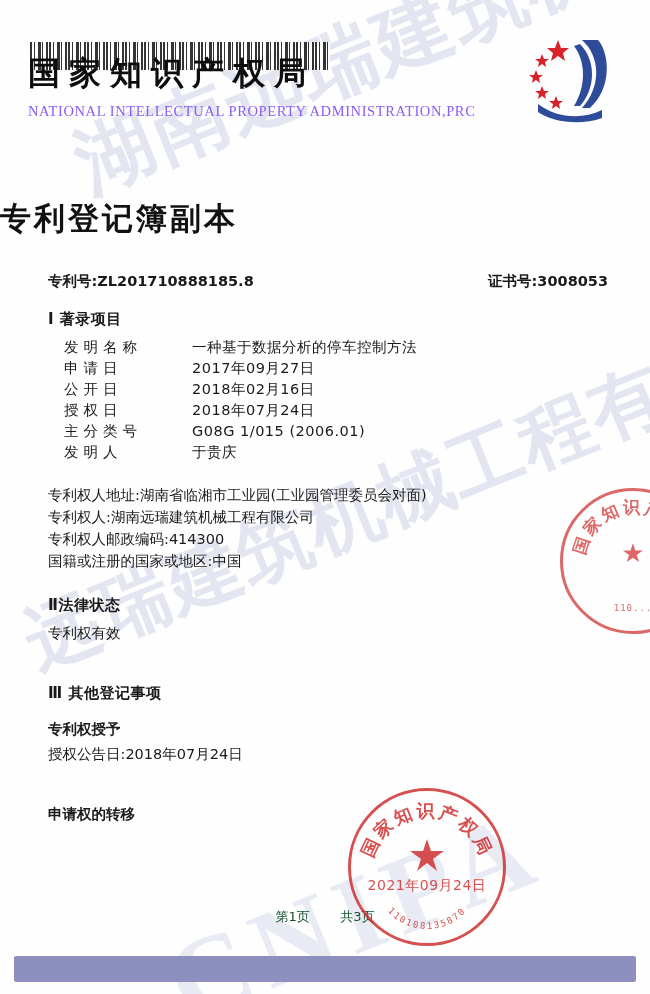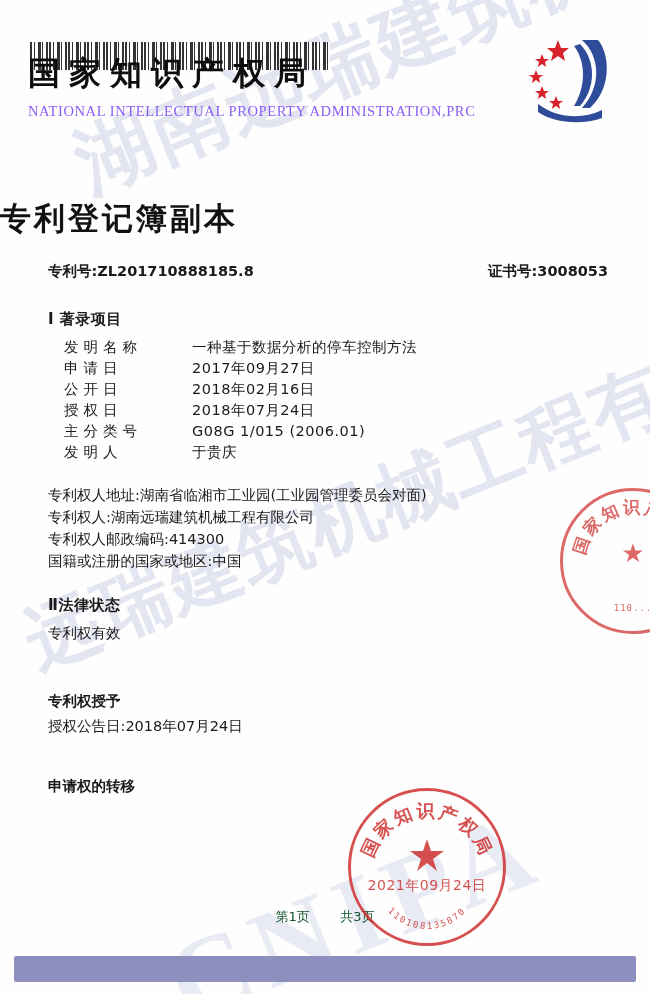--- a/index.html
+++ b/index.html
@@ -122,21 +122,21 @@
     font-size: 31px;
     font-weight: bold;
     letter-spacing: 3px;
     color: #111;
     z-index: 10;
   }
 
   
   .id-row {
     position: absolute;
-    top: 262px;
+    top: 272px;
     left: 48px;
     width: 560px;
     display: flex;
     justify-content: space-between;
     font-size: 14.5px;
     font-weight: bold;
     font-family: "DejaVu Sans", "Liberation Sans", sans-serif;
     z-index: 10;
   }
   .id-row span { white-space: nowrap; }
@@ -347,20 +347,21 @@
     <div class="rowline">国籍或注册的国家或地区:中国</div>
 
     <div class="gap-lg"></div>
 
     <div class="sec-head">Ⅱ法律状态</div>
     <div class="rowline">专利权有效</div>
 
     <div class="gap-lg"></div>
     <div class="gap-md"></div>
 
+    <div class="sec-head">Ⅲ 其他登记事项</div>
 
     <div class="gap-sm"></div>
 
     <div class="sub-head">专利权授予</div>
     <div class="rowline">授权公告日:2018年07月24日</div>
 
     <div class="gap-lg"></div>
     <div class="gap-md"></div>
 
     <div class="sub-head">申请权的转移</div>

